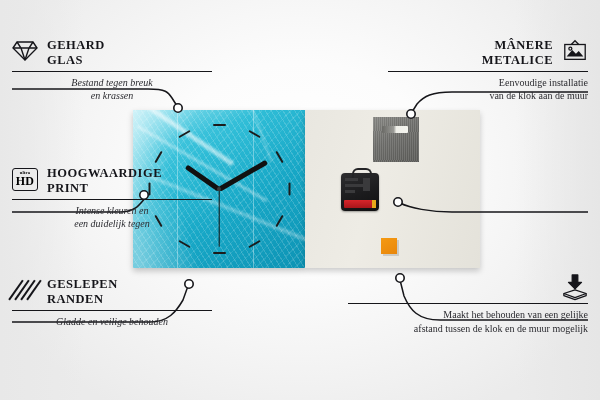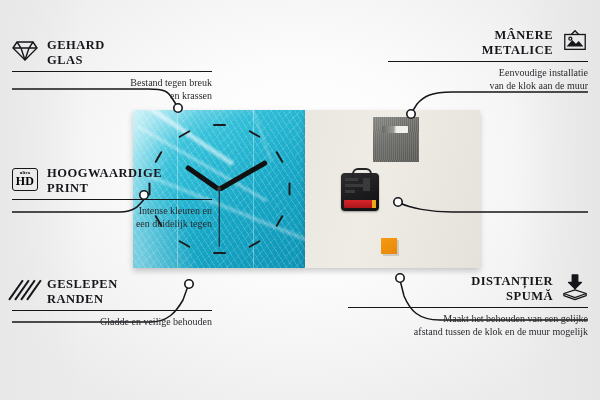--- a/index.html
+++ b/index.html
@@ -84,21 +84,21 @@
   .callout .head{display:flex;gap:9px;}
   .callout .title{
     font-size:12.5px;font-weight:bold;letter-spacing:.5px;color:#15151a;line-height:1.18;
   }
   .callout .rule{height:1.4px;background:#16161a;margin:3px 0 4px;}
   .callout .desc{font-size:10px;color:#2b2b30;line-height:1.32;}
   .ico{flex:0 0 auto;width:26px;height:26px;display:flex;align-items:center;justify-content:center;}
 
   .left .head{justify-content:flex-start;}
   .left .title{text-align:left;}
-  .left .desc{text-align:right;}
+  .left .desc{text-align:center;font-style:italic;}
   .right .head{flex-direction:row;justify-content:flex-end;}
   .right .title{text-align:right;}
   .right .desc{text-align:right;}
 
   .hdbox{width:25px;height:21px;border:1.4px solid #15151a;border-radius:3px;
     display:flex;flex-direction:column;align-items:center;justify-content:center;line-height:1;}
   .hdbox .u{font-size:4.6px;font-weight:bold;letter-spacing:.2px;}
   .hdbox .h{font-size:12px;font-weight:bold;letter-spacing:.2px;}
 
   .slash{position:relative;width:26px;height:24px;}
@@ -231,21 +231,21 @@
         <span>GESLEPEN</span><br>
         <span>RANDEN</span>
       </div>
     </div>
     <div class="rule"></div>
     <div class="desc">
       <span>Gladde en veilige behouden</span>
     </div>
   </div>
 
-  <div class="callout right" style="left:388px;top:28px;width:200px">
+  <div class="callout right" style="left:388px;top:38px;width:200px">
     <div class="head">
       <div class="title">
         <span>MÂNERE</span><br>
         <span>METALICE</span>
       </div>
       <span class="ico">
         <svg width="28" height="24" viewBox="0 0 28 24" fill="none" stroke="#15151a" stroke-width="1.4">
           <path d="M10 5 L14 1 L18 5"></path>
           <rect x="3" y="5" width="22" height="16"></rect>
           <path d="M5 18 L11 11 L15 15 L18 12 L23 18 Z" fill="#15151a" stroke="none"></path>
@@ -256,24 +256,20 @@
     <div class="rule"></div>
     <div class="desc">
       <span>Eenvoudige installatie</span><br>
       <span>van de klok aan de muur</span>
     </div>
   </div>
 
 
   <div class="callout right" style="left:348px;top:274px;width:240px">
     <div class="head">
-      <div class="title">
-        <span>DISTANȚIER</span><br>
-        <span>SPUMĂ</span>
-      </div>
       <span class="ico">
         <svg width="28" height="28" viewBox="0 0 28 28" fill="none" stroke="#15151a" stroke-width="1.4" stroke-linejoin="round">
           <path d="M11 1 h6 v8 h4 l-7 7 -7-7 h4 Z" fill="#15151a"></path>
           <path d="M14 17 L26 21 L14 25.5 L2 21 Z"></path>
           <path d="M2 21 v2.2 L14 27.6 L26 23.2 V21"></path>
         </svg>
       </span>
     </div>
     <div class="rule"></div>
     <div class="desc">

